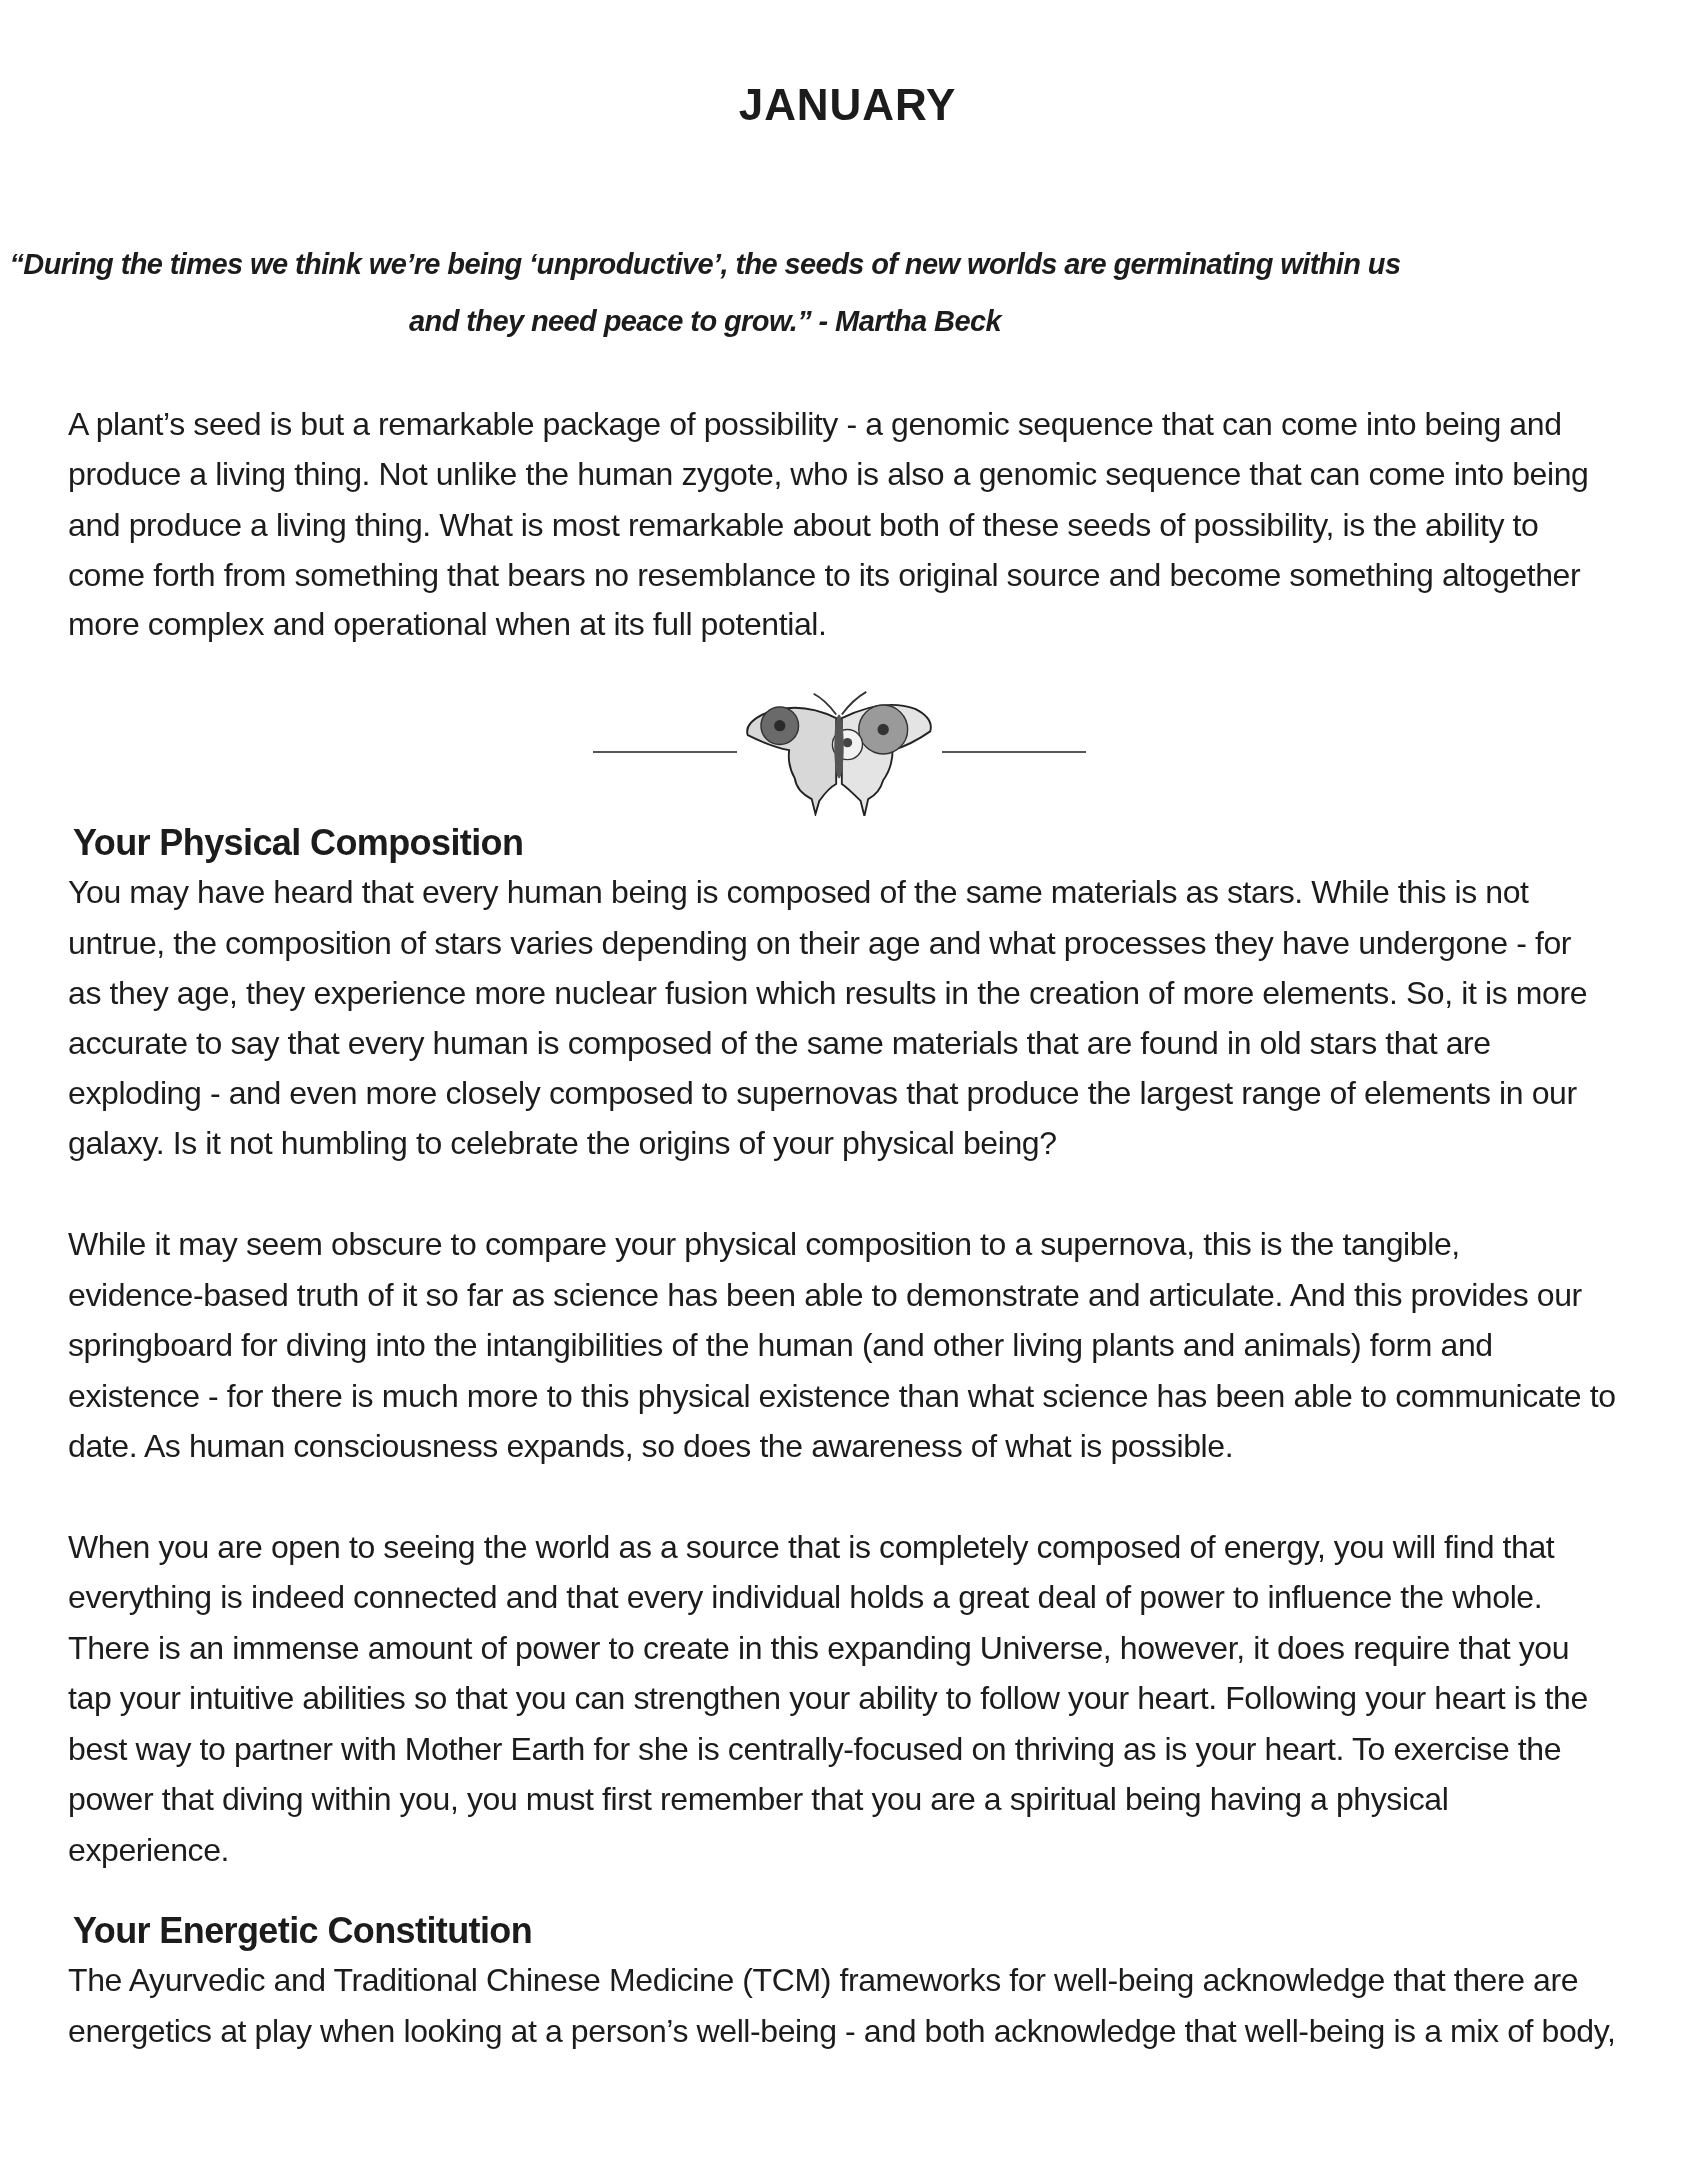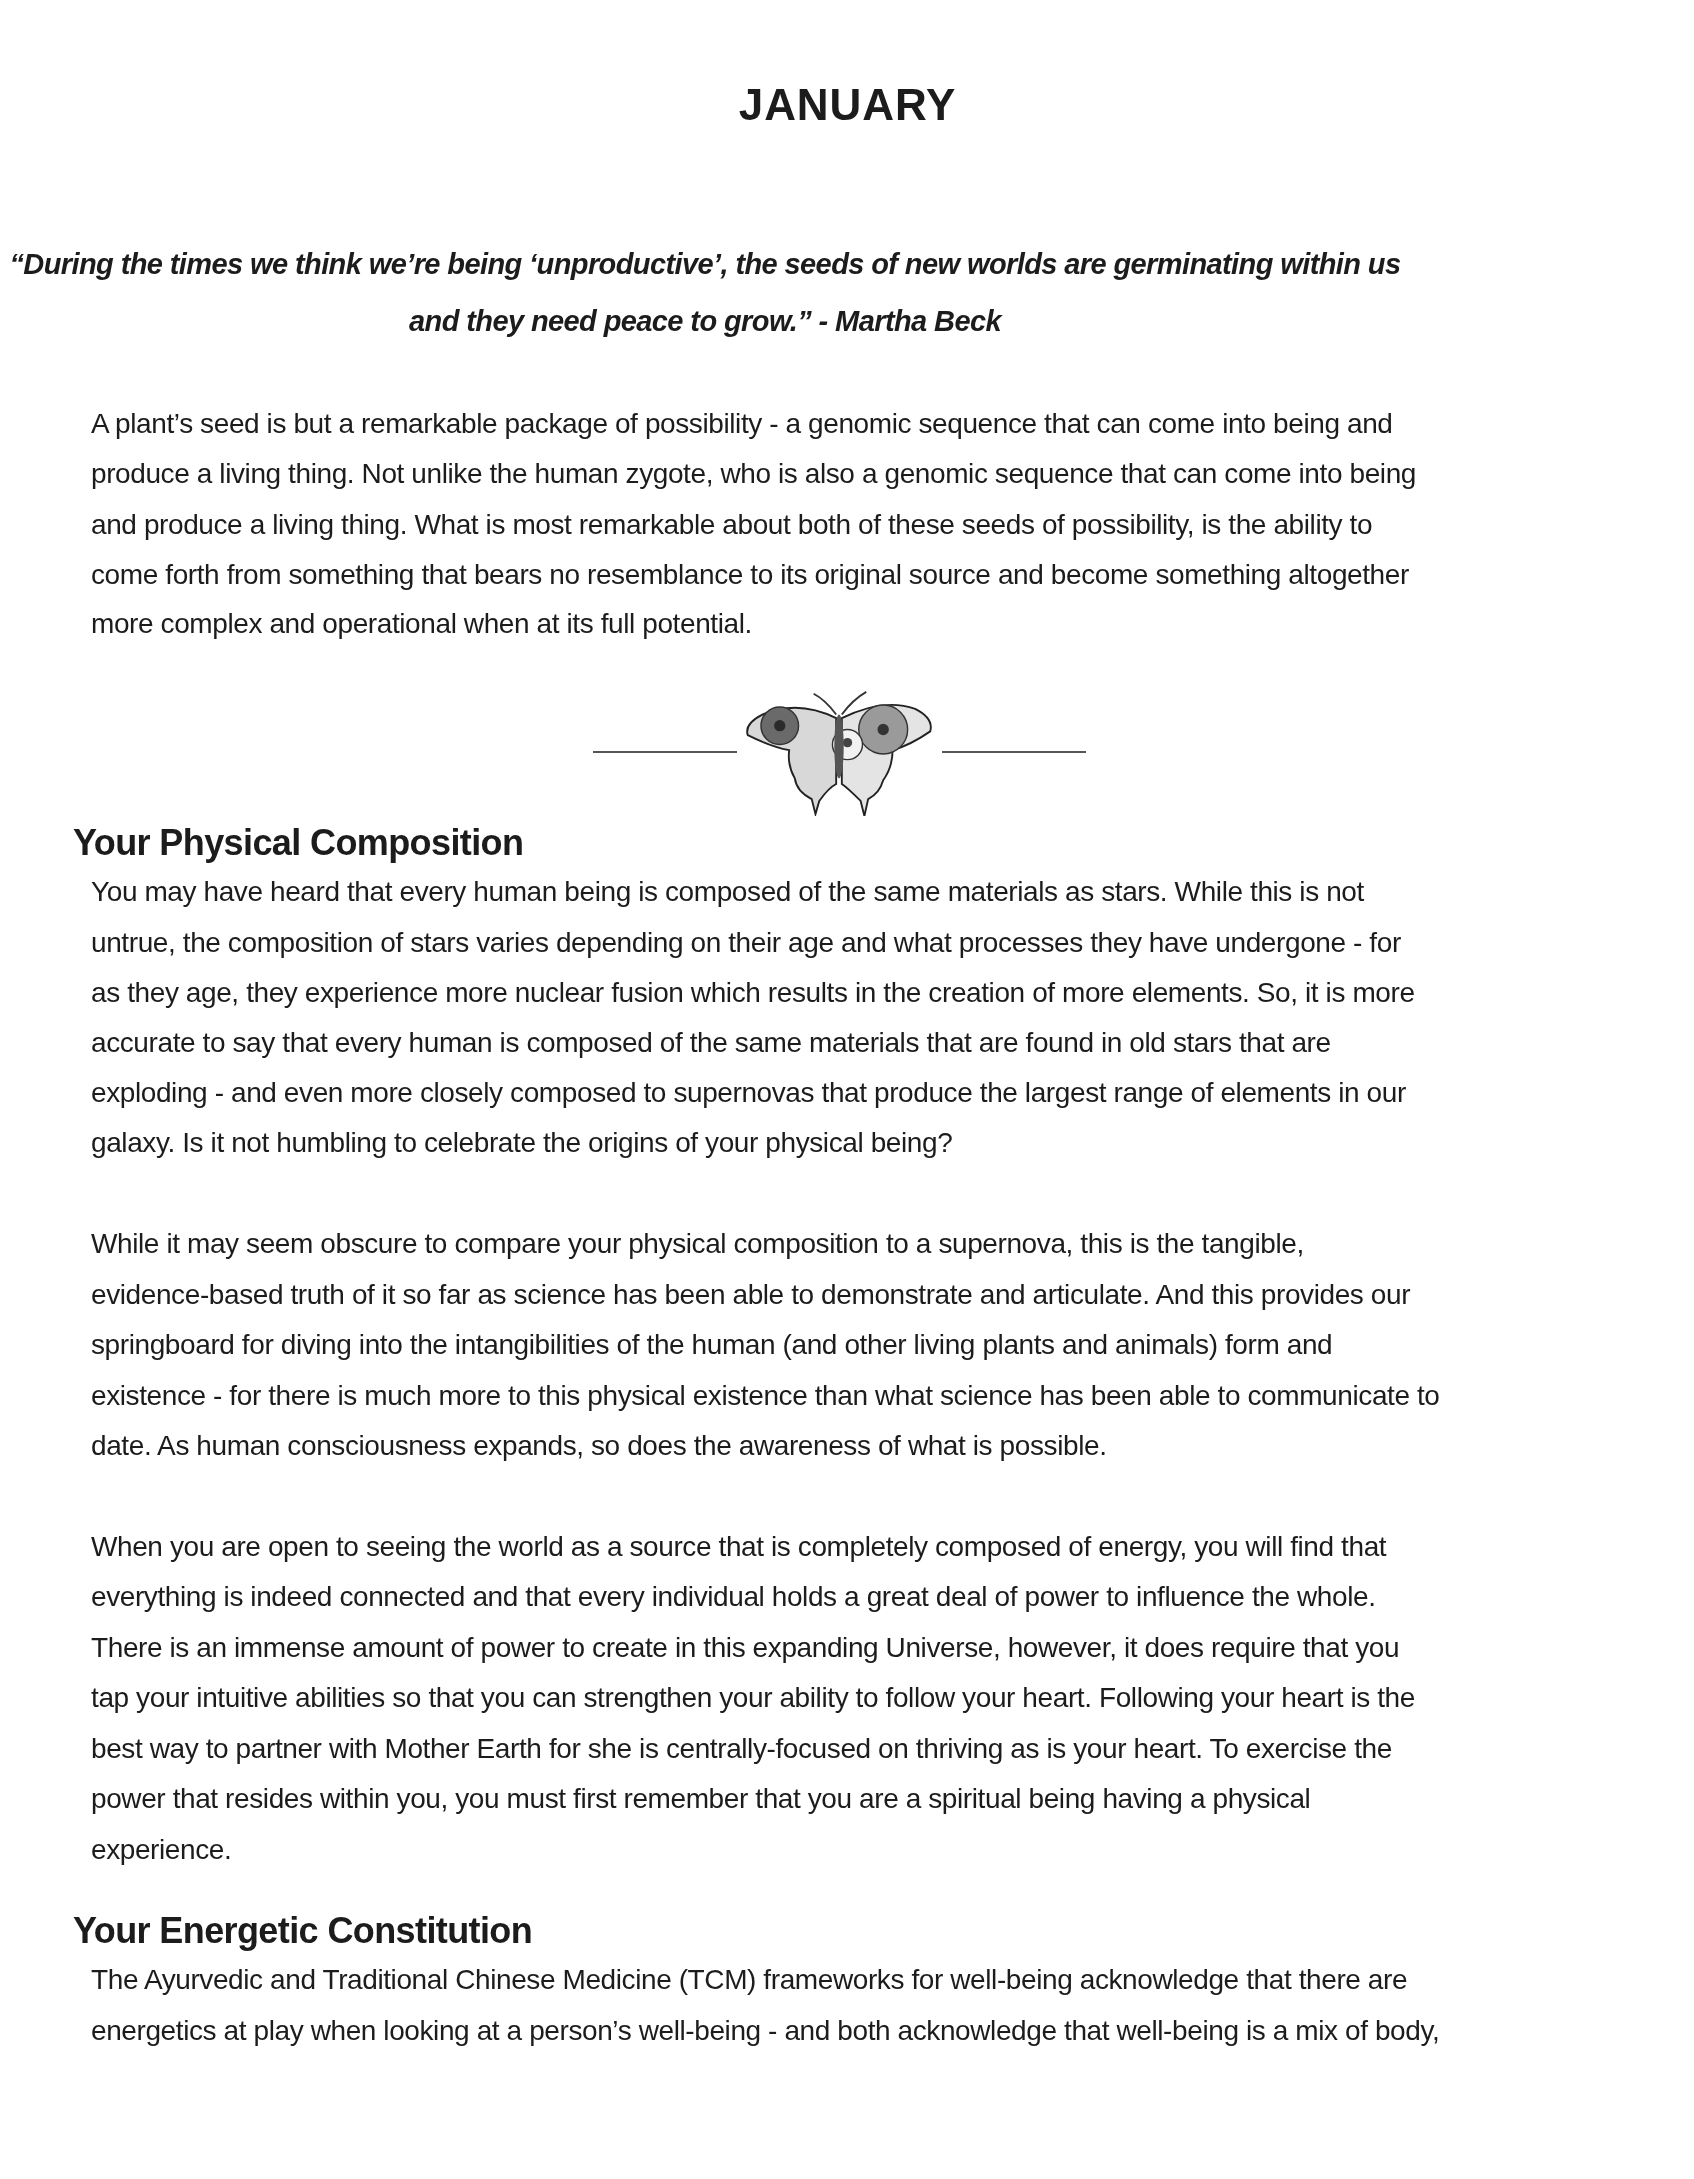--- a/index.html
+++ b/index.html
@@ -3,21 +3,21 @@
 <meta charset="utf-8">
 <style>
   html, body { margin: 0; padding: 0; background: #ffffff; }
   body { width: 1695px; height: 2180px; position: relative; overflow: hidden;
          font-family: "Liberation Sans", sans-serif; color: #1c1c1c; }
   .title { position: absolute; left: 0; width: 1695px; top: 79px; text-align: center;
            font-weight: bold; font-size: 44px; letter-spacing: 0.9px; line-height: 51px; }
   .quote-line { position: absolute; left: 0; width: 1410px; text-align: center;
                 font-style: italic; font-weight: bold; font-size: 29px; line-height: 41px;
                 letter-spacing: -0.6px; white-space: nowrap; }
-  .line { position: absolute; left: 91px; font-size: 28px; line-height: 38px;
+  .line { position: absolute; left: 68px; font-size: 32px; line-height: 38px;
           white-space: nowrap; letter-spacing: -0.4px; }
   .heading { position: absolute; left: 73px; font-size: 36px; line-height: 38px;
              font-weight: bold; white-space: nowrap; letter-spacing: -0.6px; }
   .divider-line { position: absolute; height: 1.9px; background: #555; top: 751px; }
   .butterfly { position: absolute; left: 742px; top: 690px; width: 194px; height: 126px; }
 </style>
 </head>
 <body>
 
 <div class="title">JANUARY</div>
@@ -70,21 +70,21 @@
   <div class="line" style="top:1276px">evidence-based truth of it so far as science has been able to demonstrate and articulate. And this provides our</div>
   <div class="line" style="top:1326px">springboard for diving into the intangibilities of the human (and other living plants and animals) form and</div>
   <div class="line" style="top:1377px">existence - for there is much more to this physical existence than what science has been able to communicate to</div>
   <div class="line" style="top:1427px">date. As human consciousness expands, so does the awareness of what is possible.</div>
 
   <div class="line" style="top:1528px">When you are open to seeing the world as a source that is completely composed of energy, you will find that</div>
   <div class="line" style="top:1578px">everything is indeed connected and that every individual holds a great deal of power to influence the whole.</div>
   <div class="line" style="top:1629px">There is an immense amount of power to create in this expanding Universe, however, it does require that you</div>
   <div class="line" style="top:1679px">tap your intuitive abilities so that you can strengthen your ability to follow your heart. Following your heart is the</div>
   <div class="line" style="top:1730px">best way to partner with Mother Earth for she is centrally-focused on thriving as is your heart. To exercise the</div>
-  <div class="line" style="top:1780px">power that resides within you, you must first remember that you are a spiritual being having a physical</div>
+  <div class="line" style="top:1780px">power that diving within you, you must first remember that you are a spiritual being having a physical</div>
   <div class="line" style="top:1831px">experience.</div>
 </div>
 
 <div>
   <div class="heading" style="top:1912px">Your Energetic Constitution</div>
   <div class="line" style="top:1961px">The Ayurvedic and Traditional Chinese Medicine (TCM) frameworks for well-being acknowledge that there are</div>
   <div class="line" style="top:2012px">energetics at play when looking at a person’s well-being - and both acknowledge that well-being is a mix of body,</div>
 </div>
 
 

